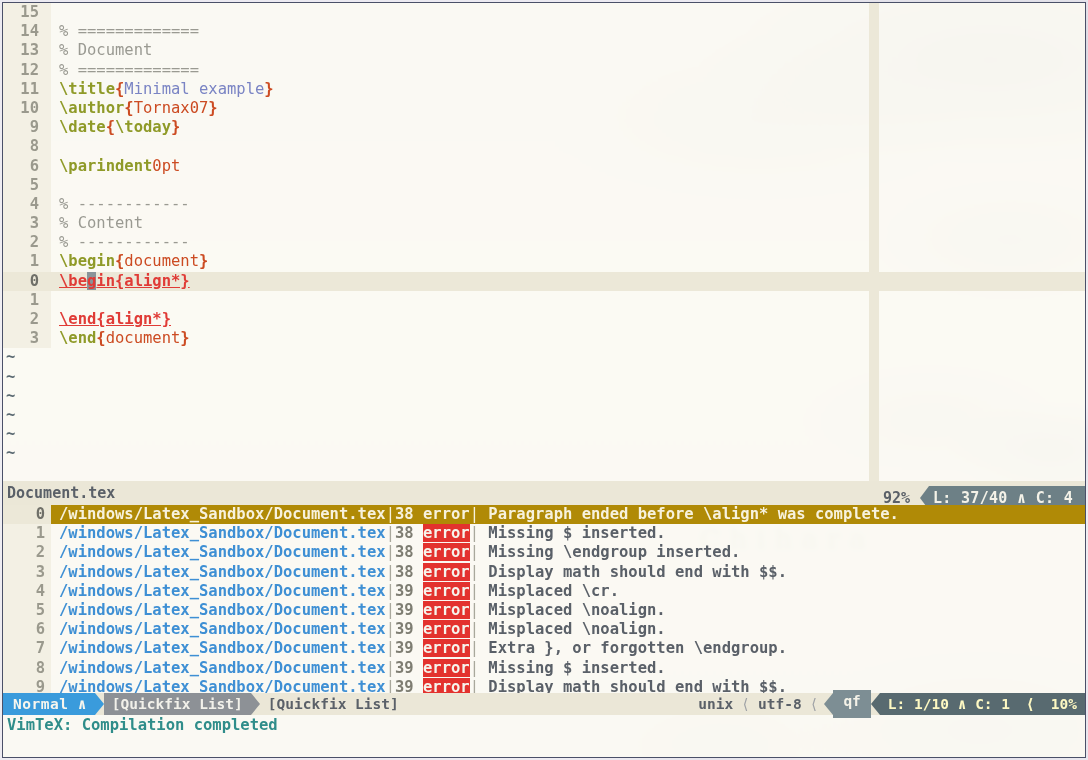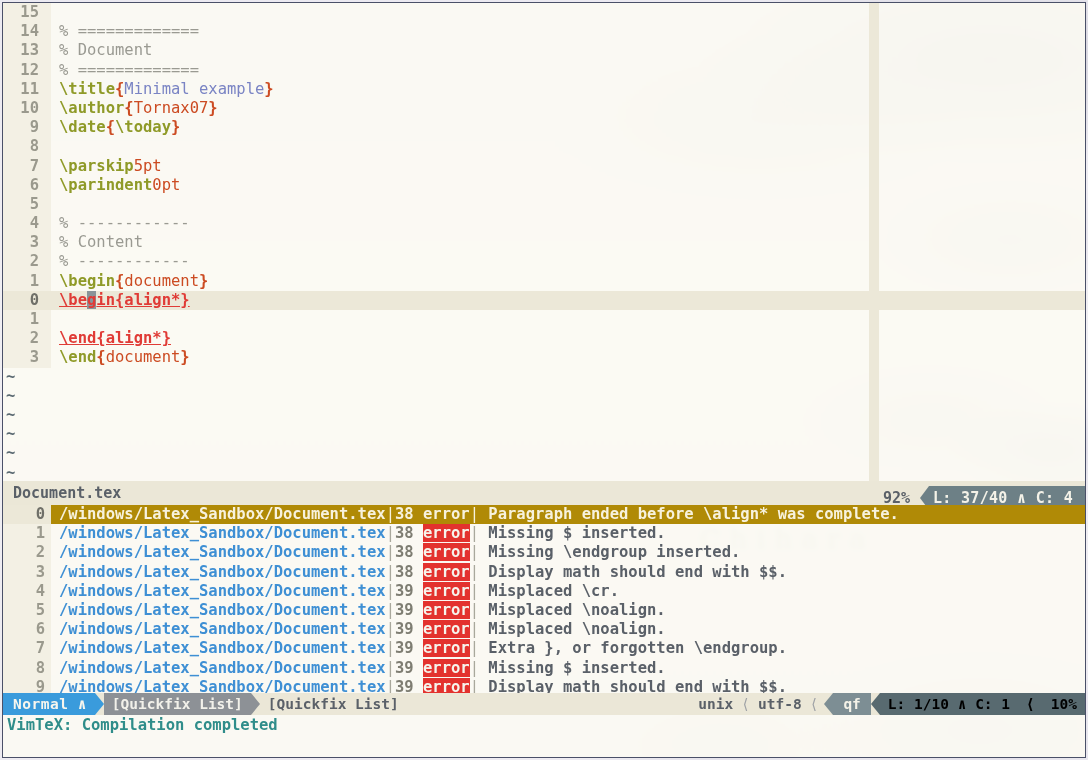--- a/index.html
+++ b/index.html
@@ -115,21 +115,21 @@
     top: 478px;
     left: 0; right: 0;
     height: 24px;
     line-height: 24px;
     background: #ebe7d7;
     font-size: 15px;
     font-weight: bold;
     color: #5a6068;
     white-space: nowrap;
   }
-  #editor-status .fname { padding-left: 10px; }
+  #editor-status .fname { padding-left: 4px; }
   #editor-status .right {
     position: absolute;
     right: 0; top: 0;
     display: flex;
     align-items: center;
     height: 33px;
   }
   .pct { color: #5a6068; padding: 0 10px; font-weight: bold; }
   .sep-left {
     width: 0; height: 0;
@@ -229,31 +229,31 @@
   .arr-l-qf {
     width: 0; height: 0;
     border-top: 11px solid transparent;
     border-bottom: 11px solid transparent;
     border-right: 9px solid #7d8e94;
   }
   .seg-qf {
     background: #7d8e94;
     color: #f4f2e8;
     padding: 0 10px;
-    height: 22px;
+    height: 28px;
   }
   .arr-l-dark {
     width: 0; height: 0;
     border-top: 11px solid transparent;
     border-bottom: 11px solid transparent;
     border-right: 9px solid #586a70;
   }
   .seg-dark {
     background: #586a70;
-    color: #000000;
+    color: #fef9c3;
     padding: 0 8px;
     height: 22px;
   }
 
   
   #msgline {
     position: absolute;
     top: 712px;
     left: 0; right: 0;
     height: 20px;
@@ -278,21 +278,20 @@
     <div class="colorcolumn"></div>
     <div id="code-lines">
         <div class="codeline"><span class="lnum">15</span><span class="codetext"></span></div>
         <div class="codeline"><span class="lnum">14</span><span class="codetext"><span class="c-comment">% =============</span></span></div>
         <div class="codeline"><span class="lnum">13</span><span class="codetext"><span class="c-comment">% Document</span></span></div>
         <div class="codeline"><span class="lnum">12</span><span class="codetext"><span class="c-comment">% =============</span></span></div>
         <div class="codeline"><span class="lnum">11</span><span class="codetext"><span class="c-cmd">\title</span><span class="c-brace">{</span><span class="c-arg">Minimal example</span><span class="c-brace">}</span></span></div>
         <div class="codeline"><span class="lnum">10</span><span class="codetext"><span class="c-cmd">\author</span><span class="c-brace">{</span><span class="c-argred">Tornax07</span><span class="c-brace">}</span></span></div>
         <div class="codeline"><span class="lnum">9</span><span class="codetext"><span class="c-cmd">\date</span><span class="c-brace">{</span><span class="c-cmd">\today</span><span class="c-brace">}</span></span></div>
         <div class="codeline"><span class="lnum">8</span><span class="codetext"></span></div>
-        <div class="codeline"><span class="lnum">7</span><span class="codetext"><span class="c-cmd">\parskip</span><span class="c-argred">5pt</span></span></div>
         <div class="codeline"><span class="lnum">6</span><span class="codetext"><span class="c-cmd">\parindent</span><span class="c-argred">0pt</span></span></div>
         <div class="codeline"><span class="lnum">5</span><span class="codetext"></span></div>
         <div class="codeline"><span class="lnum">4</span><span class="codetext"><span class="c-comment">% ------------</span></span></div>
         <div class="codeline"><span class="lnum">3</span><span class="codetext"><span class="c-comment">% Content</span></span></div>
         <div class="codeline"><span class="lnum">2</span><span class="codetext"><span class="c-comment">% ------------</span></span></div>
         <div class="codeline"><span class="lnum">1</span><span class="codetext"><span class="c-cmd">\begin</span><span class="c-brace">{</span><span class="c-argred">document</span><span class="c-brace">}</span></span></div>
         <div class="codeline cur"><span class="lnum">0</span><span class="codetext"><span class="c-err">\be</span><span class="c-err cursorblk">g</span><span class="c-err">in{align*}</span></span></div>
         <div class="codeline"><span class="lnum">1</span><span class="codetext"></span></div>
         <div class="codeline"><span class="lnum">2</span><span class="codetext"><span class="c-err">\end{align*}</span></span></div>
         <div class="codeline"><span class="lnum">3</span><span class="codetext"><span class="c-cmd">\end</span><span class="c-brace">{</span><span class="c-argred">document</span><span class="c-brace">}</span></span></div>

